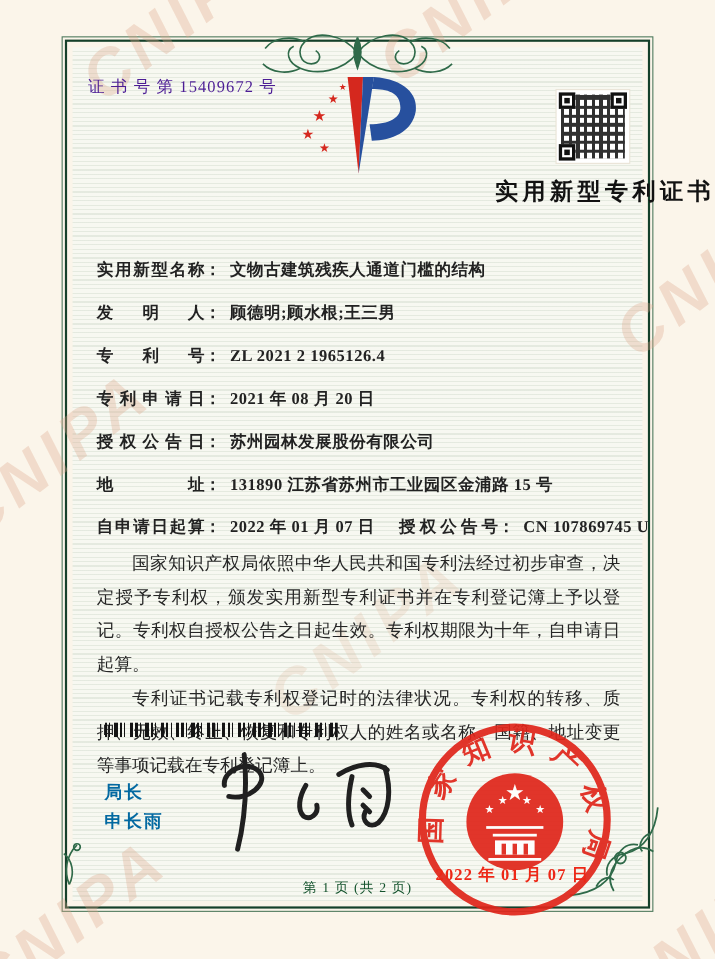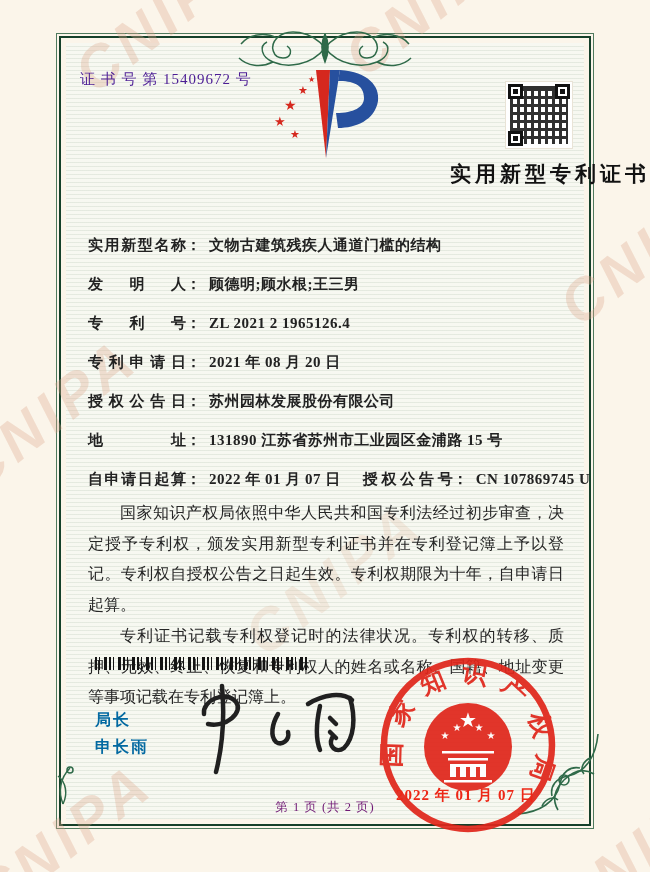--- a/index.html
+++ b/index.html
@@ -50,21 +50,21 @@
     background:repeating-linear-gradient(90deg,#141414 0 2px,transparent 2px 4px,
       #141414 4px 5px,transparent 5px 9px,#141414 9px 12px,transparent 12px 14px);}
   .signer{position:absolute;left:95px;font-family:"Liberation Sans","DejaVu Sans",sans-serif;
     font-size:16px;font-weight:bold;color:#0369a1;letter-spacing:2px;}
   .signer.t1{top:710px}.signer.t2{top:737px}
   .sig{position:absolute;left:192px;top:680px;z-index:3;}
   .seal{position:absolute;left:378px;top:655px;z-index:4;opacity:.92;}
   .sealdate{position:absolute;left:396px;top:786px;z-index:5;color:#ed2716;
     font-size:15px;font-weight:bold;letter-spacing:1px;white-space:nowrap;}
   .pageno{position:absolute;left:0;right:0;top:799px;text-align:center;
-    font-size:12.5px;color:#701a75;letter-spacing:1px;}
+    font-size:12.5px;color:#14532d;letter-spacing:1px;}
   .orn-top{position:absolute;left:225px;top:22px;z-index:3;}
   .orn-br{position:absolute;left:512px;top:728px;z-index:3;}
   .orn-bl{position:absolute;left:50px;top:762px;z-index:3;}
   .logo-star{font-size:13px;fill:#d5281e;}
 </style>
 </head>
 <body>
 
 <div id="page">
 

